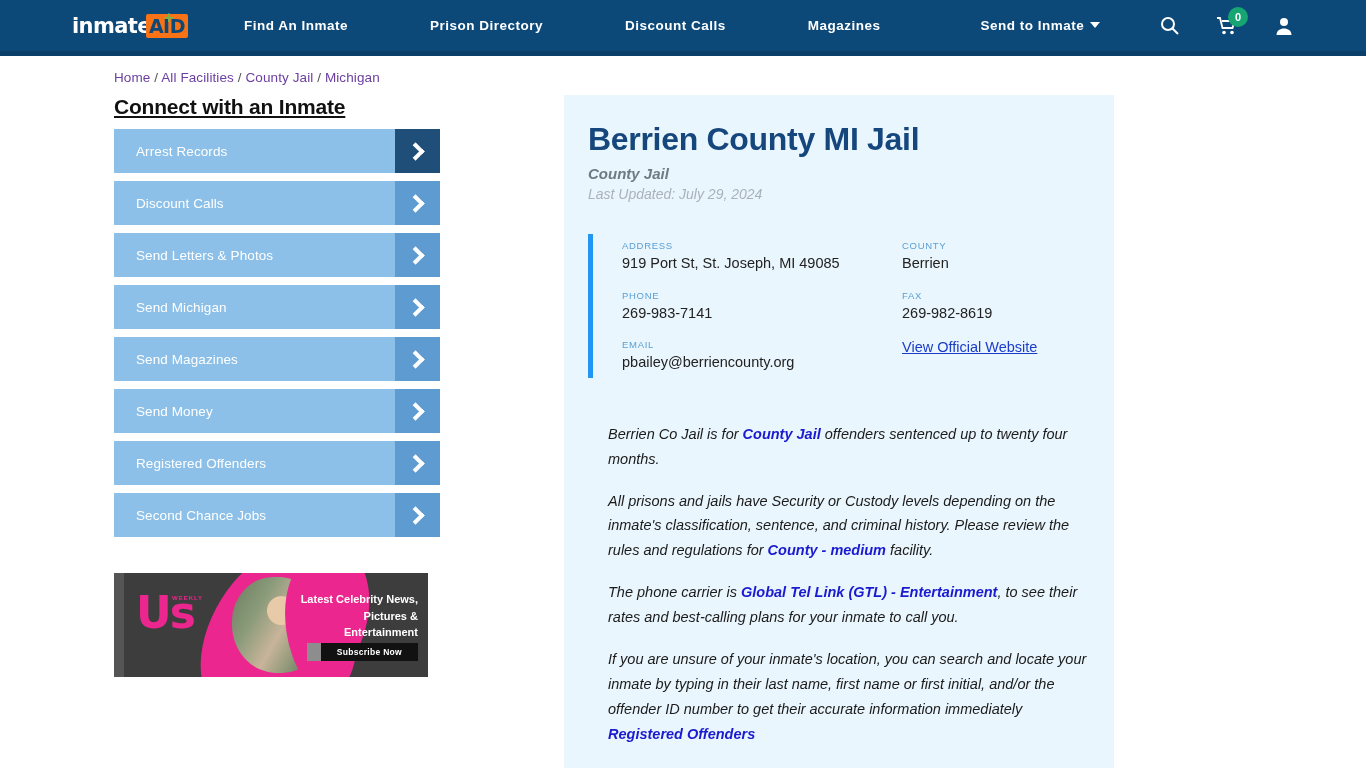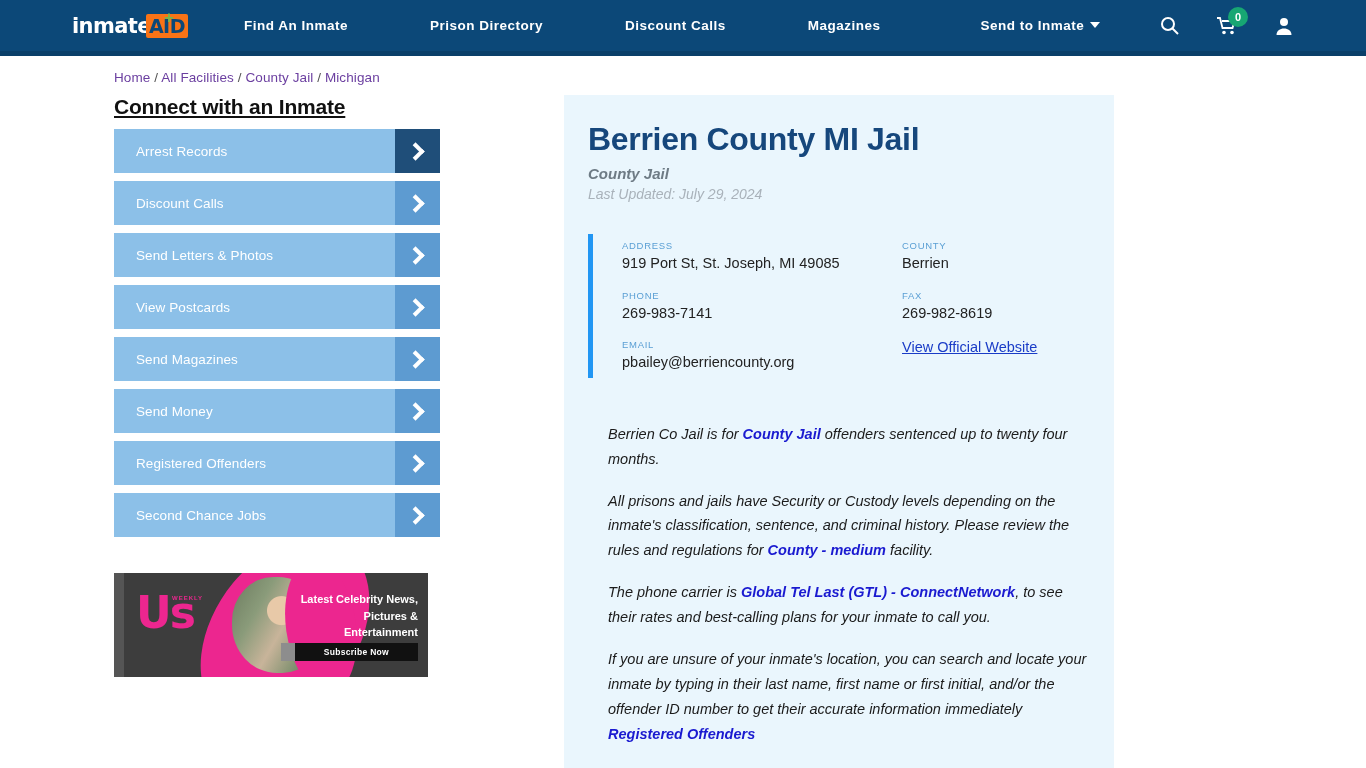--- a/index.html
+++ b/index.html
@@ -185,21 +185,21 @@
   .ad-txt {
     position: absolute; right: 10px; top: 18px;
     width: 118px;
     color: #ffffff; font-size: 11px; font-weight: bold;
     text-align: right; line-height: 1.5;
   }
   .ad-cta {
     position: absolute; right: 10px; bottom: 16px;
     background: #111; color: #fff;
     font-size: 8.5px; font-weight: bold;
-    padding: 4px 29px;
+    padding: 4px 16px;
     border-left: 14px solid #8d8d8d;
     letter-spacing: 0.3px;
   }
 
   
   .main { margin-left: 124px; width: 550px; }
   .facility-card {
     background: #eaf6fd;
     padding: 26px 24px 26px 24px;
     min-height: 644px;
@@ -318,21 +318,21 @@
             <span class="chev"></span>
           </div>
       </div>
       <div class="side-btn">
         <div class="lbl">Send Letters &amp; Photos</div>
         <div class="arrow">
             <span class="chev"></span>
           </div>
       </div>
       <div class="side-btn">
-        <div class="lbl">View Postcards</div>
+        <div class="lbl">Send Michigan</div>
         <div class="arrow">
             <span class="chev"></span>
           </div>
       </div>
       <div class="side-btn">
         <div class="lbl">Send Magazines</div>
         <div class="arrow">
             <span class="chev"></span>
           </div>
       </div>
@@ -396,21 +396,21 @@
             <div class="info-value">pbailey@berriencounty.org</div>
           </div>
           <div>
             <div class="info-link">View Official Website</div>
           </div>
         </div>
 
         <div class="body-copy">
           <p>Berrien Co Jail is for <b class="hl-link">County Jail</b> offenders sentenced up to twenty four months.</p>
           <p>All prisons and jails have Security or Custody levels depending on the inmate's classification, sentence, and criminal history. Please review the rules and regulations for <b class="hl-link">County - medium</b> facility.</p>
-          <p>The phone carrier is <b class="hl-link">Global Tel Last (GTL) - ConnectNetwork</b>, to see their rates and best-calling plans for your inmate to call you.</p>
+          <p>The phone carrier is <b class="hl-link">Global Tel Link (GTL) - Entertainment</b>, to see their rates and best-calling plans for your inmate to call you.</p>
           <p>If you are unsure of your inmate's location, you can search and locate your inmate by typing in their last name, first name or first initial, and/or the offender ID number to get their accurate information immediately <b class="hl-link">Registered Offenders</b></p>
         </div>
 
       </div>
     </div>
 
   </div>
 </div>
 
 </body></html>

